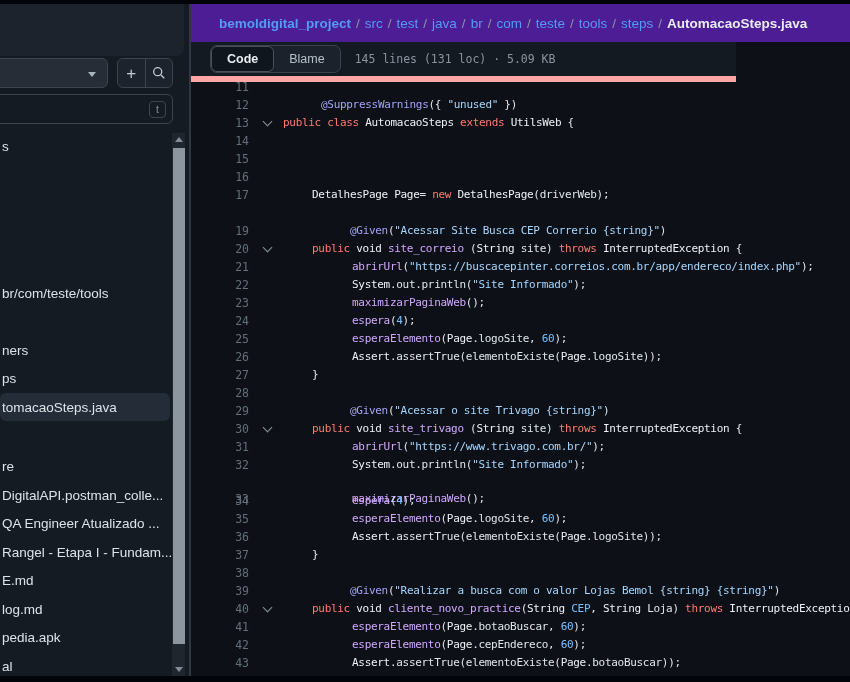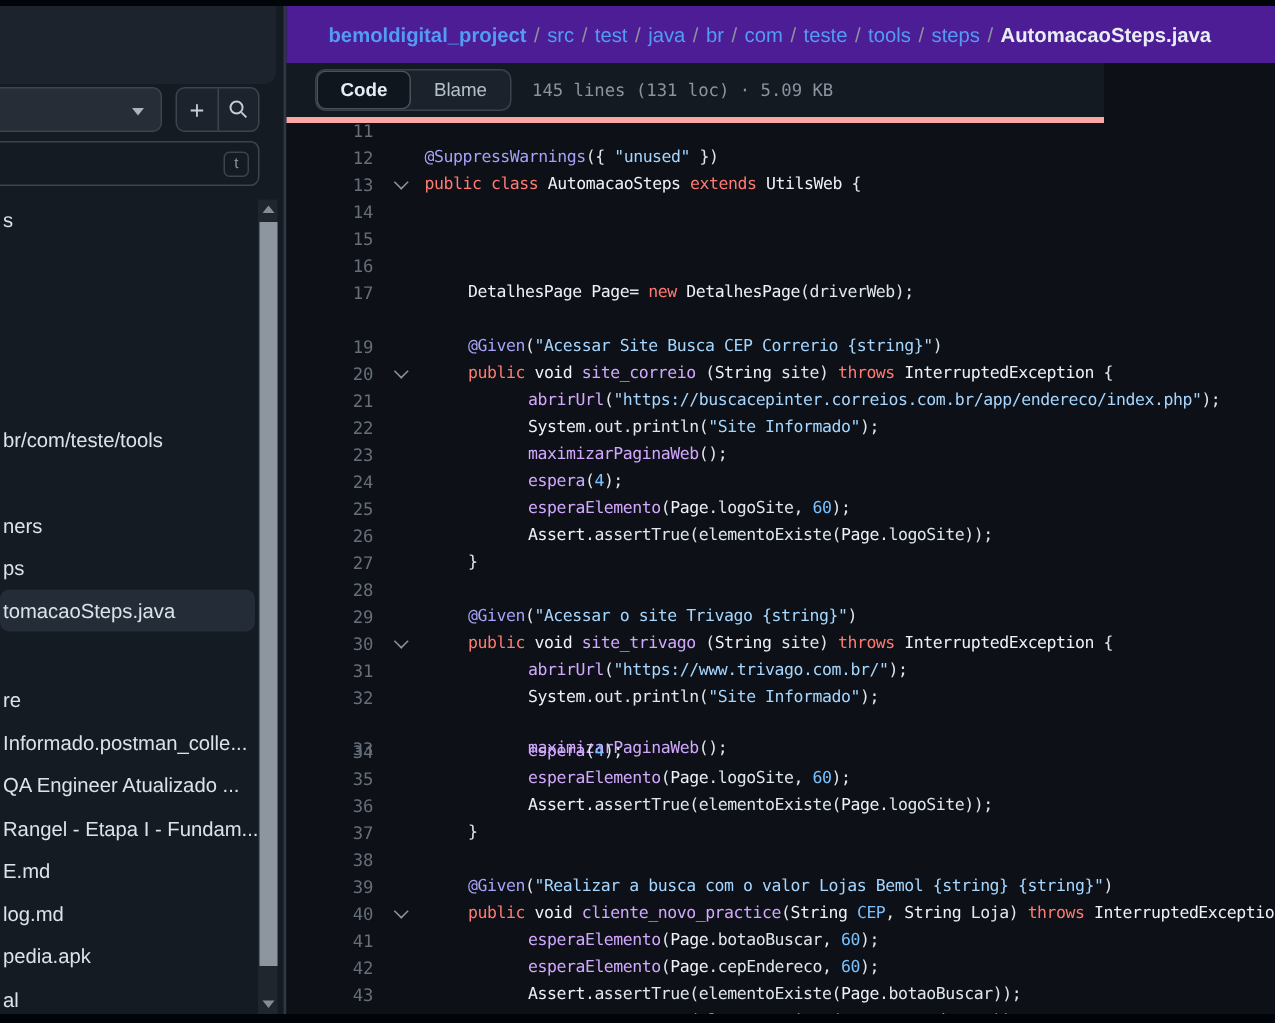--- a/index.html
+++ b/index.html
@@ -47,21 +47,21 @@
 
   
   .main{position:absolute;left:190px;top:4px;width:660px;height:678px;border-left:1px solid #2f3742;box-sizing:border-box;}
   .crumb-row{position:absolute;left:0;top:0;width:659px;height:38px;background:#4c1d95;
              display:flex;align-items:center;padding-left:28px;box-sizing:border-box;font-size:13.5px;white-space:nowrap;}
   .crumb-link{color:var(--c-accent-link,#539bf5);text-decoration:none;}
   .crumb-repo{font-weight:700;}
   .crumb-sep{color:#8b949e;padding:0 5px;}
   .crumb-file{color:#e8edf3;font-weight:700;}
   .tab-row{position:absolute;left:0;top:38px;width:545px;height:40px;background:#141a22;
-           border-bottom:4px solid #fca5a5;box-sizing:border-box;display:flex;align-items:center;padding-left:19px;}
+           border-bottom:6px solid #fca5a5;box-sizing:border-box;display:flex;align-items:center;padding-left:19px;}
   .seg{display:inline-flex;background:#1b222b;border:1px solid #3a424c;border-radius:7px;overflow:hidden;height:28px;box-sizing:border-box;}
   .seg-btn{border:none;background:transparent;color:#b6c0ca;font:12.5px "Liberation Sans",sans-serif;
            padding:0 15px;height:26px;margin:0;cursor:pointer;}
   .seg-btn.active{background:#10161d;border:1px solid #4a525c;border-radius:6px;color:#e8edf3;font-weight:700;}
   .stats{margin-left:14px;color:var(--c-muted,#8b949e);font:11.5px "DejaVu Sans Mono","Liberation Mono",monospace;}
 
   .code{position:absolute;left:0;top:78px;width:659px;height:600px;background:#0d1117;overflow:hidden;}
   .row{position:absolute;left:0;width:659px;height:18px;}
   .ln{position:absolute;left:0;top:0;width:58px;text-align:right;color:var(--c-line-number,#656e79);
       font:11.5px/18px "DejaVu Sans Mono","Liberation Mono",monospace;cursor:pointer;}
@@ -70,21 +70,21 @@
                 border-right:1.6px solid #8b949e;border-bottom:1.6px solid #8b949e;transform:rotate(45deg);}
   .codeline{position:absolute;top:0;white-space:pre;
             font:11px/18px "DejaVu Sans Mono","Liberation Mono",monospace;letter-spacing:-0.3px;
             color:var(--c-plain,#dfe6ec);}
   .ind1{left:92px;} .ind2{left:121px;} .ind3{left:161px;}
   .tk-k{color:var(--c-keyword,#ff7b72);}
   .tk-t{color:var(--c-type,#eef2f6);font-weight:normal;}
   .tk-f{color:var(--c-function,#d2a8ff);}
   .tk-s{color:var(--c-string,#a5d6ff);}
   .tk-n{color:var(--c-constant,#79c0ff);}
-  .tk-a{color:var(--c-annotation,#a5a2f8);}
+  .tk-a{color:var(--c-annotation,#a5a2f8);margin-left:38px;}
   .tk-p{color:var(--c-plain,#dfe6ec);}
   svg{display:block;}
 </style>
 </head>
 <body>
 
 <div class="stage">
   <div class="topbar"></div>
 
   <aside class="sidebar">
@@ -124,21 +124,21 @@
         <div class="tree-row" style="top: 360px;">
           <span class="lbl">ps</span>
         </div>
         <div class="tree-row selected" style="top: 389px;">
           <span class="lbl">tomacaoSteps.java</span>
         </div>
         <div class="tree-row" style="top: 448px;">
           <span class="lbl">re</span>
         </div>
         <div class="tree-row" style="top: 477px;">
-          <span class="lbl">Informado.postman_colle...</span>
+          <span class="lbl">DigitalAPI.postman_colle...</span>
         </div>
         <div class="tree-row" style="top: 505px;">
           <span class="lbl">QA Engineer Atualizado ...</span>
         </div>
         <div class="tree-row" style="top: 534px;">
           <span class="lbl">Rangel - Etapa I - Fundam...</span>
         </div>
         <div class="tree-row" style="top: 562px;">
           <span class="lbl">E.md</span>
         </div>

